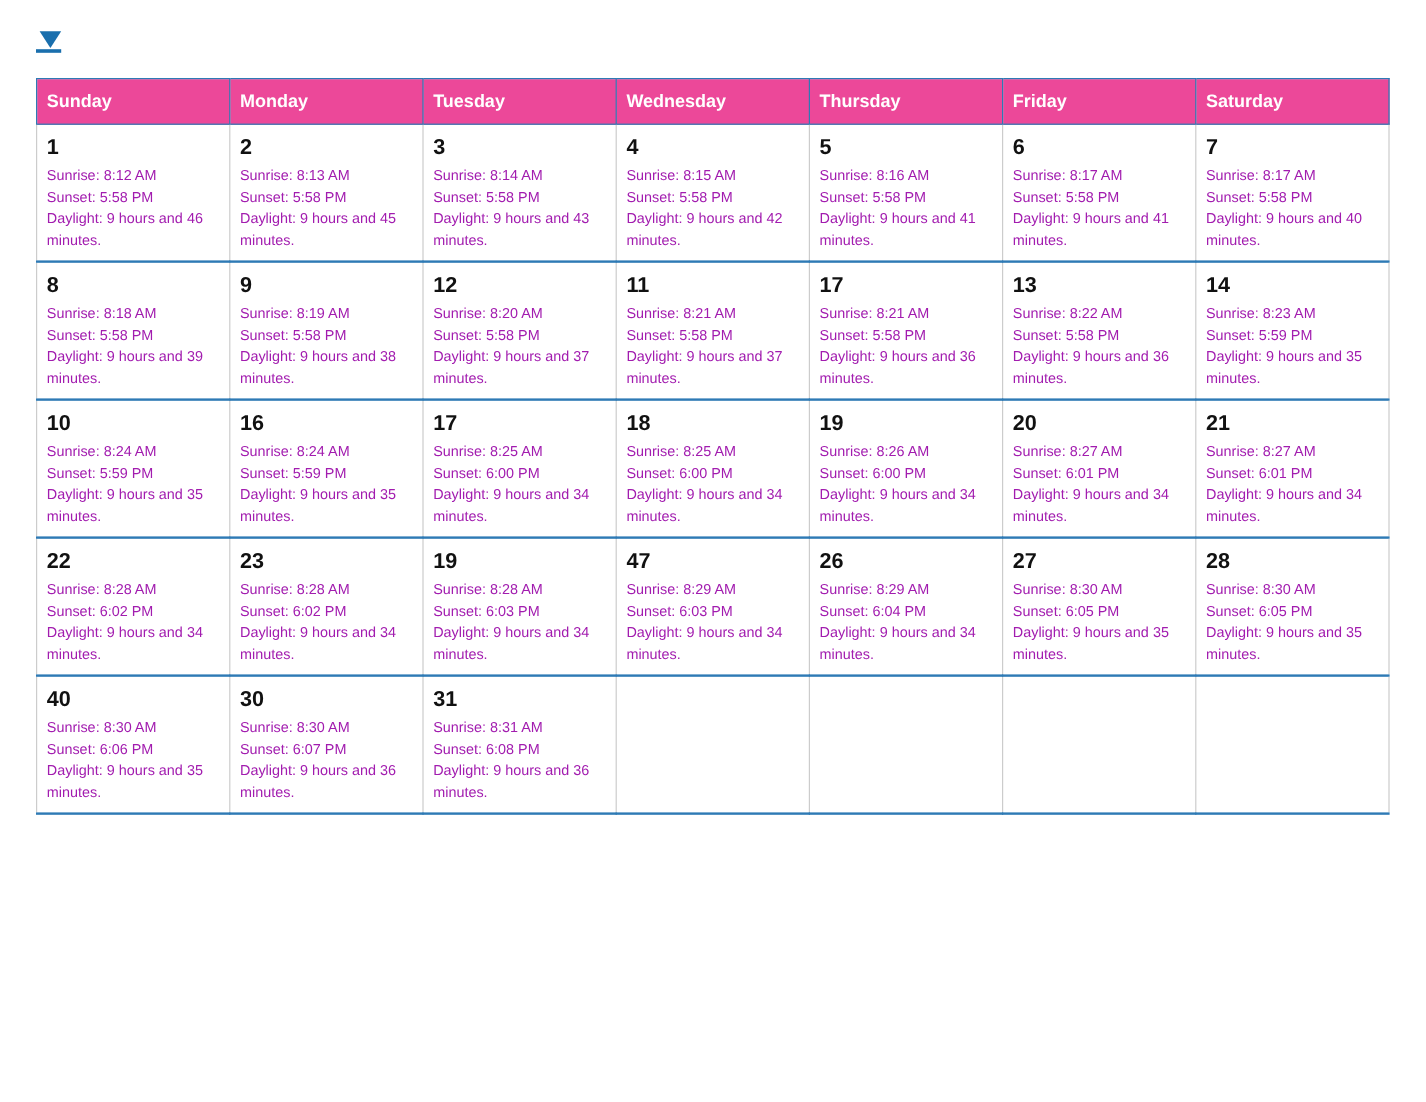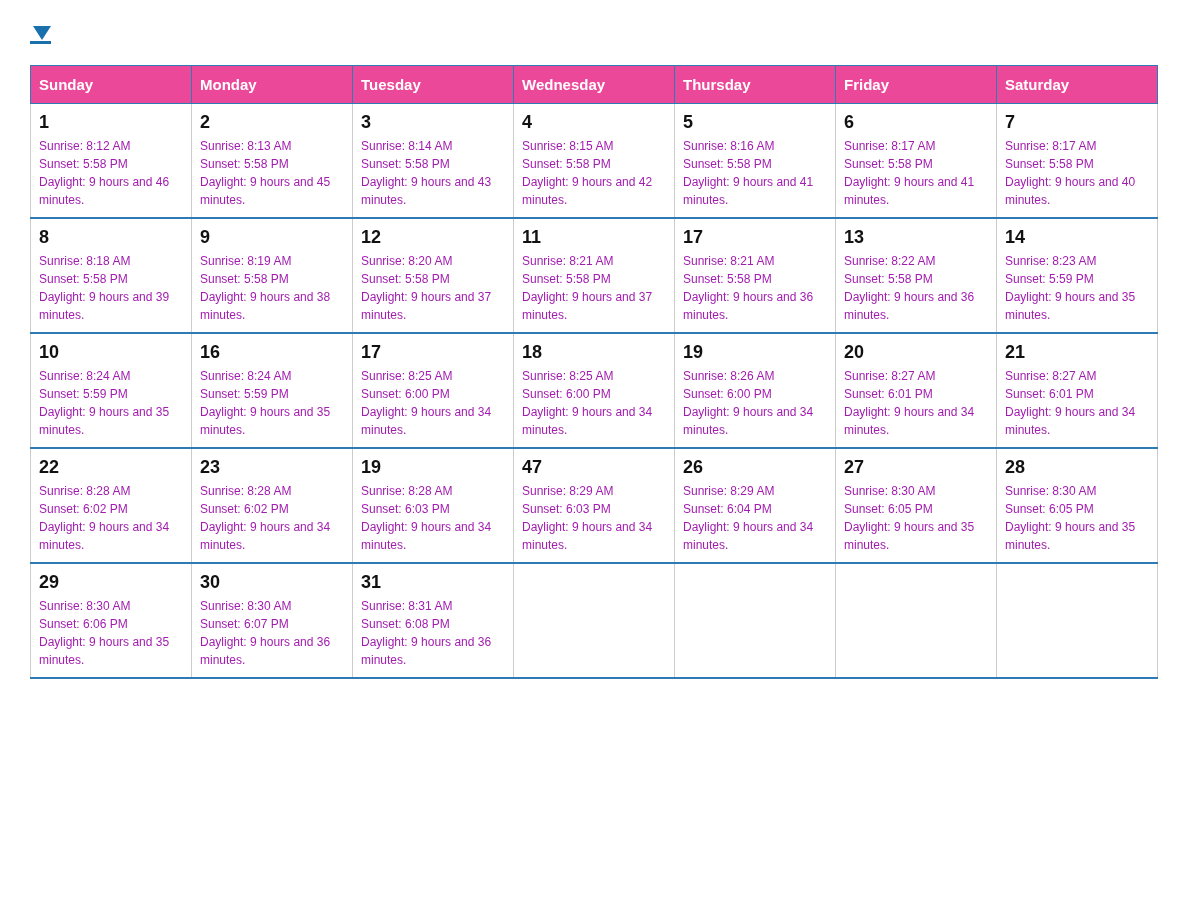--- a/index.html
+++ b/index.html
@@ -254,21 +254,21 @@
           <span class="day-number">27</span>
           <div class="day-info">Sunrise: 8:30 AM<br>Sunset: 6:05 PM<br>Daylight: 9 hours and 35 minutes.</div>
         </td>
         <td>
           <span class="day-number">28</span>
           <div class="day-info">Sunrise: 8:30 AM<br>Sunset: 6:05 PM<br>Daylight: 9 hours and 35 minutes.</div>
         </td>
       </tr>
       <tr>
         <td>
-          <span class="day-number">29</span>
+          <span class="day-number">40</span>
           <div class="day-info">Sunrise: 8:30 AM<br>Sunset: 6:06 PM<br>Daylight: 9 hours and 35 minutes.</div>
         </td>
         <td>
           <span class="day-number">30</span>
           <div class="day-info">Sunrise: 8:30 AM<br>Sunset: 6:07 PM<br>Daylight: 9 hours and 36 minutes.</div>
         </td>
         <td>
           <span class="day-number">31</span>
           <div class="day-info">Sunrise: 8:31 AM<br>Sunset: 6:08 PM<br>Daylight: 9 hours and 36 minutes.</div>
         </td>

